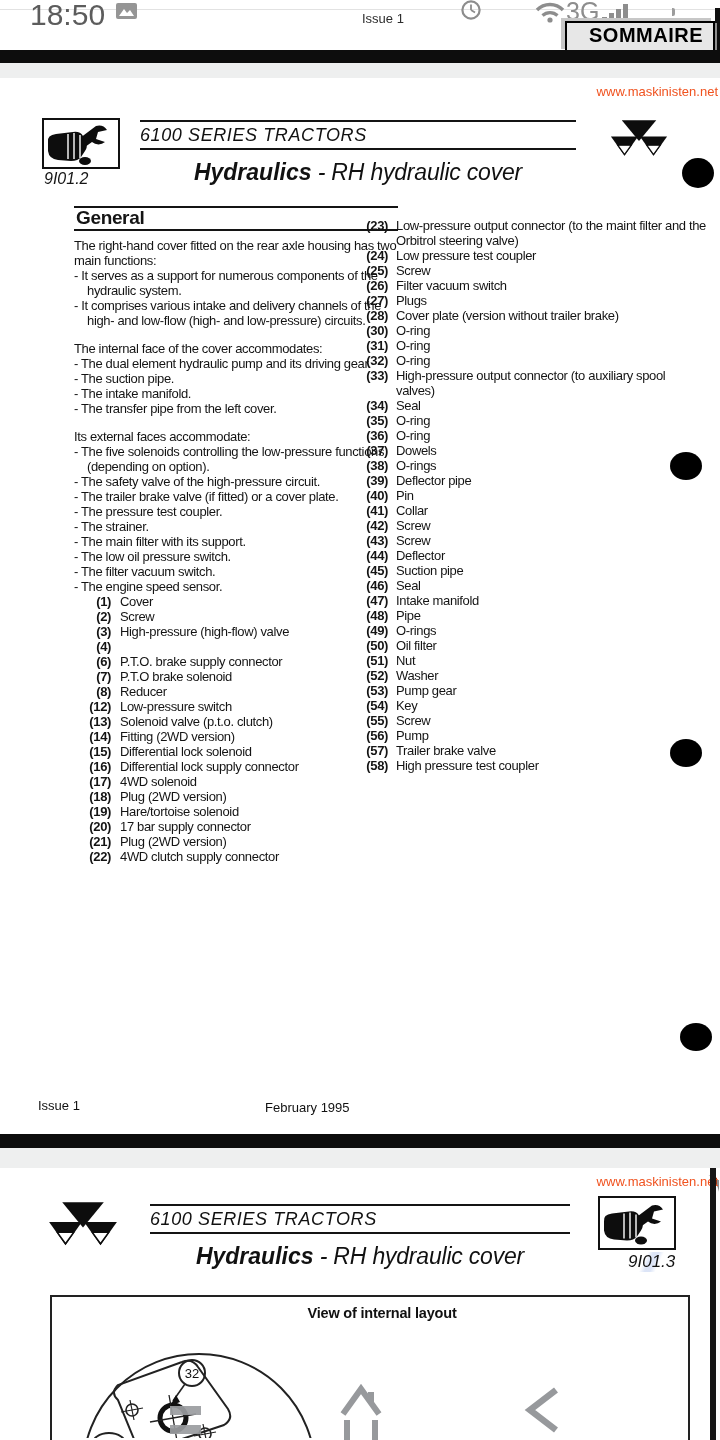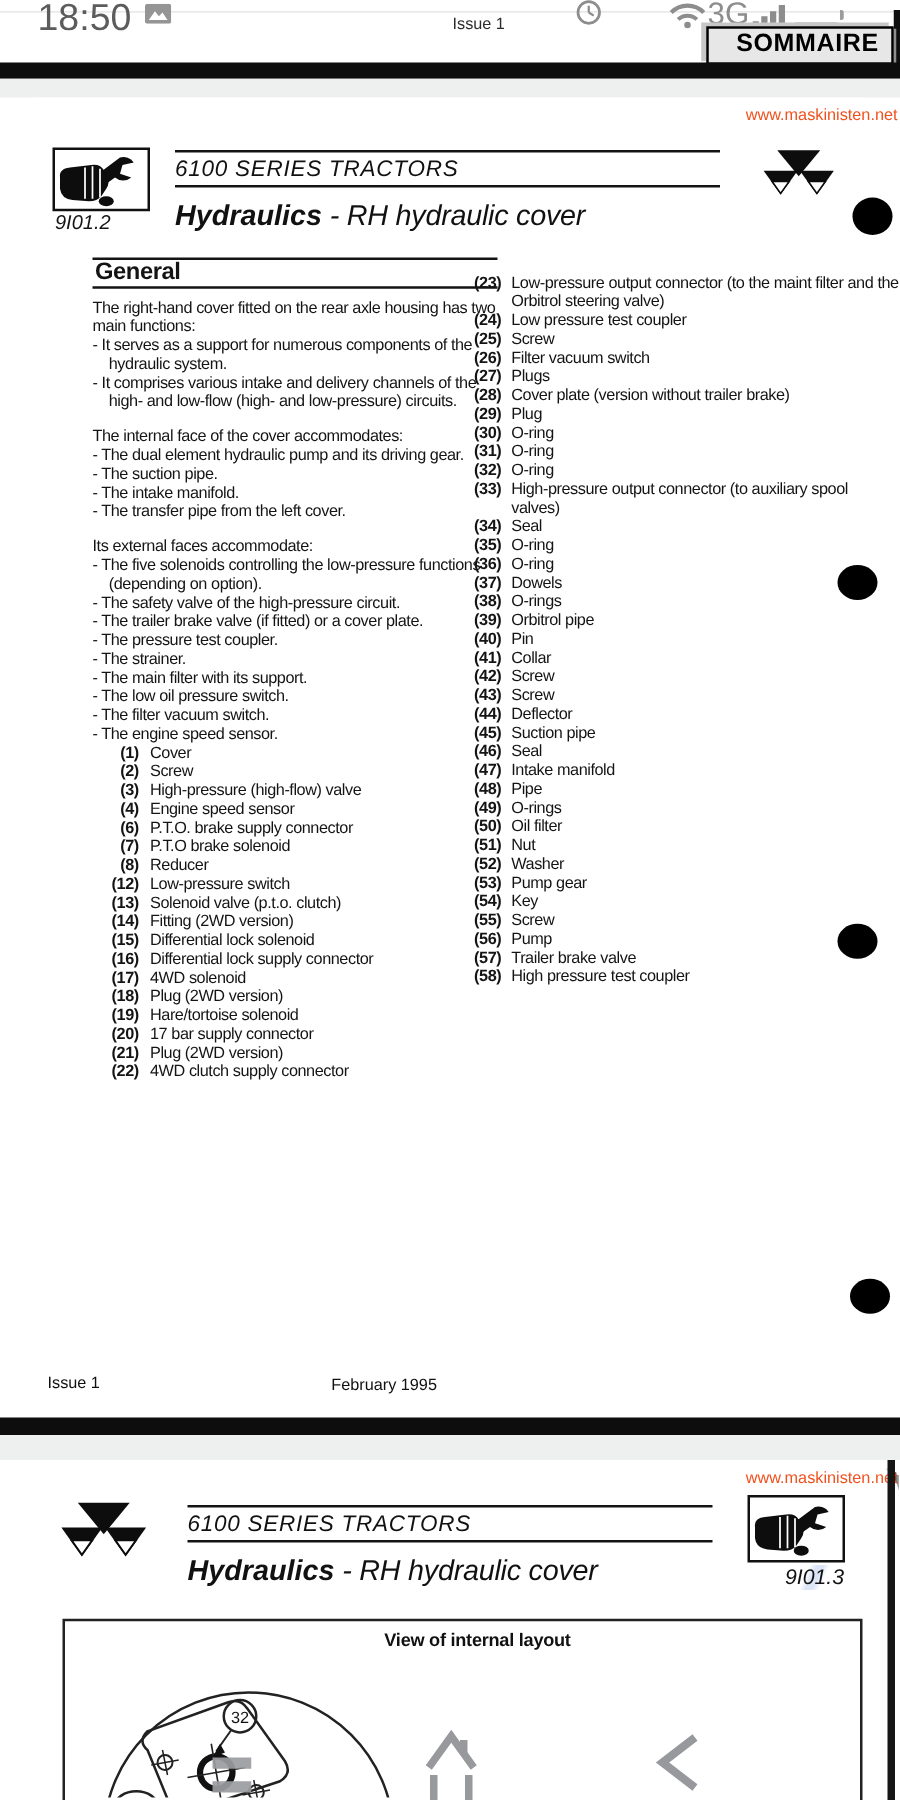--- a/index.html
+++ b/index.html
@@ -36,27 +36,27 @@
   
   .page{left:0;width:720px;background:#fff;border-radius:31px;}
   .page1{top:78px;height:1056px;}
   .page2{top:1168px;height:272px;}
   .watermark{right:2px;top:6px;font-size:13px;color:#f0521f;}
 
   .iconbox{border:2px solid #111;background:#fff;}
   .pagecode{font-style:italic;font-size:16px;color:#151515;}
   .rule{background:#141414;height:2px;}
   .series-title{font-style:italic;font-size:18px;letter-spacing:0.6px;text-align:left;margin:3px 0 2px 0;}
-  .main-title{font-style:italic;font-size:23px;margin-top:9px;letter-spacing:-0.2px;}
+  .main-title{text-align:center;font-style:italic;font-size:23px;margin-top:9px;letter-spacing:-0.2px;}
   .main-title b{letter-spacing:0;}
 
   
   .doc{font-size:13px;line-height:15px;letter-spacing:-0.35px;color:#141414;}
   .col-left{left:38px;top:128px;width:324px;margin-left:36px;}
-  .col-right{left:369px;top:140px;width:350px;}
+  .col-right{left:356px;top:140px;width:350px;}
   .sec-head{border-top:2px solid #141414;border-bottom:2px solid #141414;
             font-size:19px;font-weight:bold;padding:2px 0 4px 2px;margin-bottom:7px;}
   .para{margin:0;}
   .gap{height:13px;}
   .bullet{padding-left:13px;text-indent:-13px;}
   .parts-head{font-size:16px;font-weight:bold;margin:62px 0 6px 2px;}
   .prow{display:flex;}
   .prow .n{min-width:46px;width:46px;text-align:right;font-weight:bold;padding-right:9px;box-sizing:border-box;}
   .col-right .prow .n{min-width:40px;width:40px;padding-right:8px;}
   .prow .t{flex:1;}
@@ -197,21 +197,20 @@
             <span class="t">Screw</span>
           </div>
 
           <div class="prow">
             <span class="n">(3)</span>
             <span class="t">High-pressure (high-flow) valve</span>
           </div>
 
           <div class="prow">
             <span class="n">(4)</span>
-            <span class="t">Engine speed sensor</span>
           </div>
 
           <div class="prow">
             <span class="n">(6)</span>
             <span class="t">P.T.O. brake supply connector</span>
           </div>
 
           <div class="prow">
             <span class="n">(7)</span>
             <span class="t">P.T.O brake solenoid</span>
@@ -305,24 +304,20 @@
           <div class="prow">
             <span class="n">(27)</span>
             <span class="t">Plugs</span>
           </div>
 
           <div class="prow">
             <span class="n">(28)</span>
             <span class="t">Cover plate (version without trailer brake)</span>
           </div>
 
-          <div class="prow">
-            <span class="n">(29)</span>
-            <span class="t">Plug</span>
-          </div>
 
           <div class="prow">
             <span class="n">(30)</span>
             <span class="t">O-ring</span>
           </div>
 
           <div class="prow">
             <span class="n">(31)</span>
             <span class="t">O-ring</span>
           </div>
@@ -357,21 +352,21 @@
             <span class="t">Dowels</span>
           </div>
 
           <div class="prow">
             <span class="n">(38)</span>
             <span class="t">O-rings</span>
           </div>
 
           <div class="prow">
             <span class="n">(39)</span>
-            <span class="t">Orbitrol pipe</span>
+            <span class="t">Deflector pipe</span>
           </div>
 
           <div class="prow">
             <span class="n">(40)</span>
             <span class="t">Pin</span>
           </div>
 
           <div class="prow">
             <span class="n">(41)</span>
             <span class="t">Collar</span>

